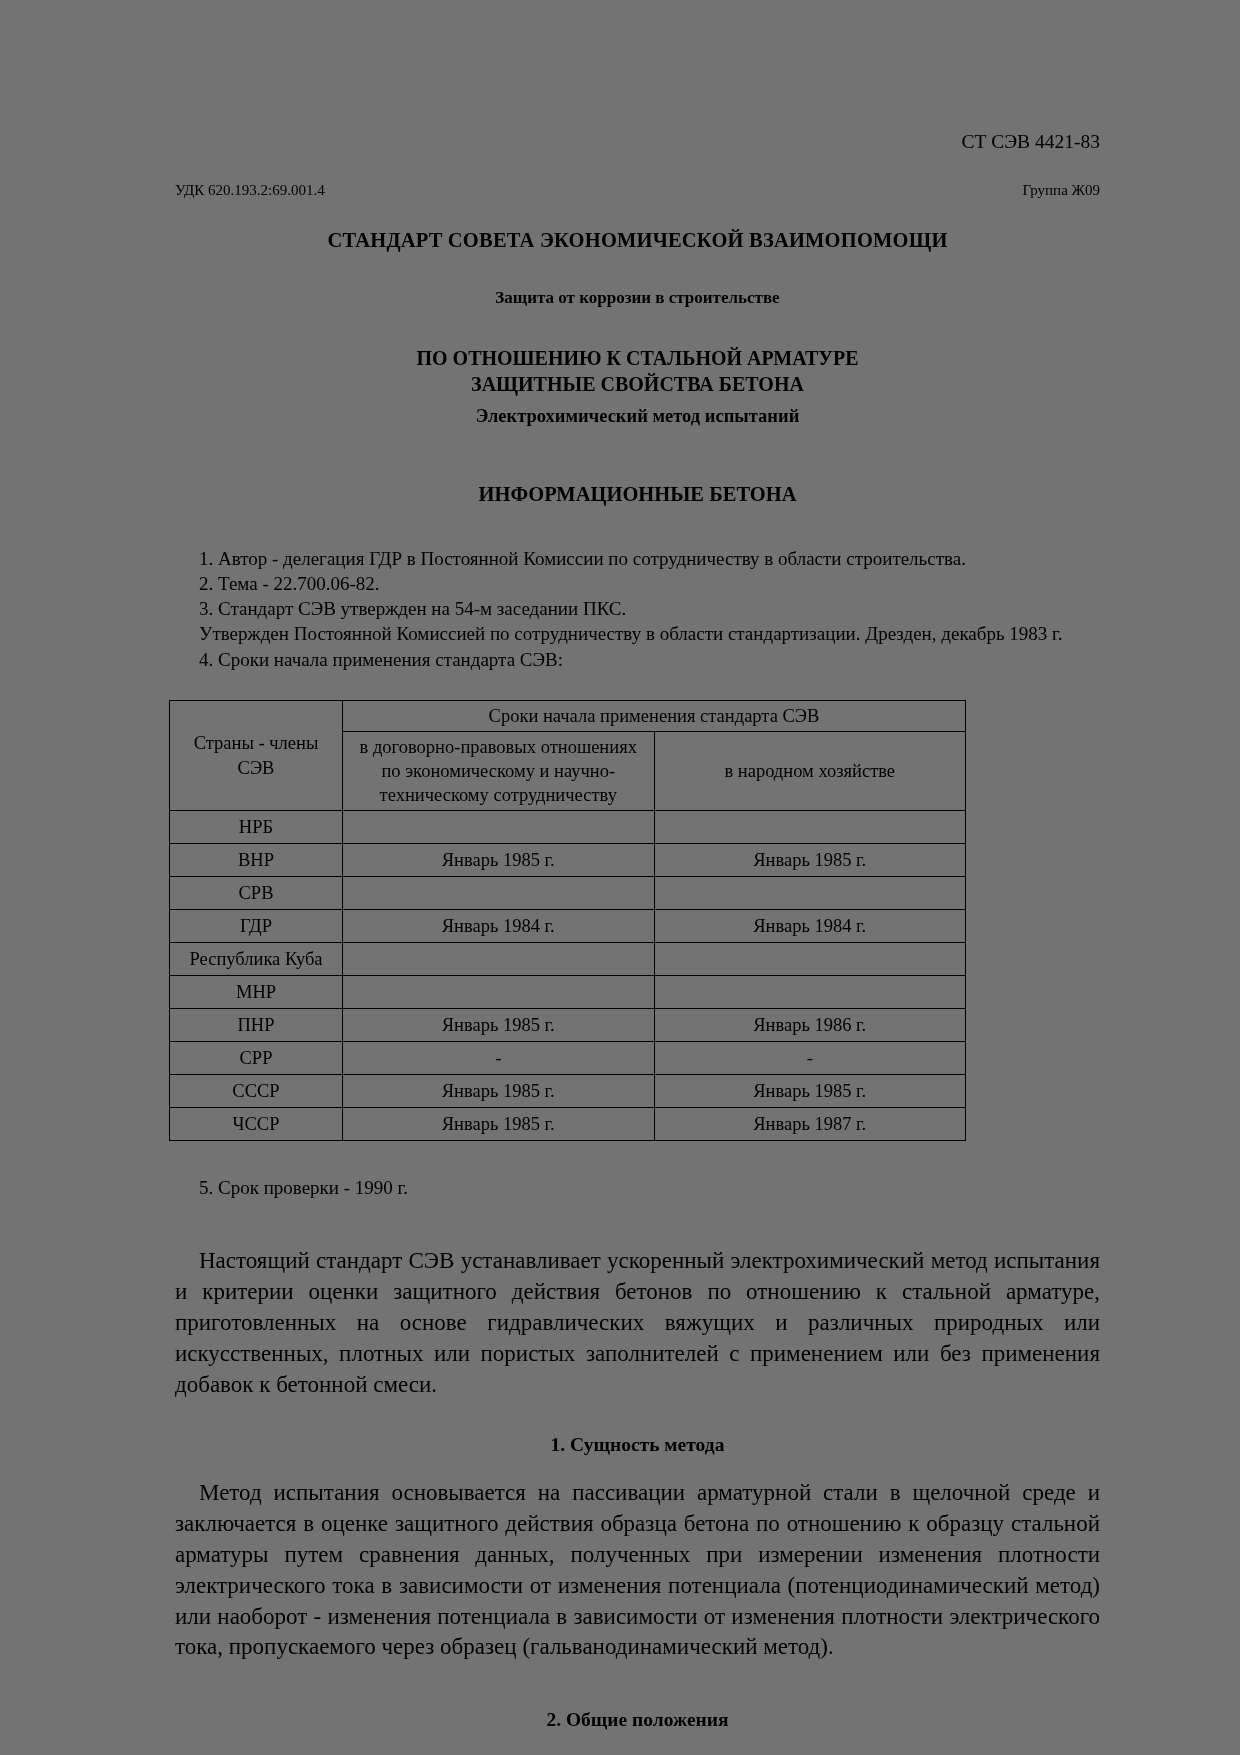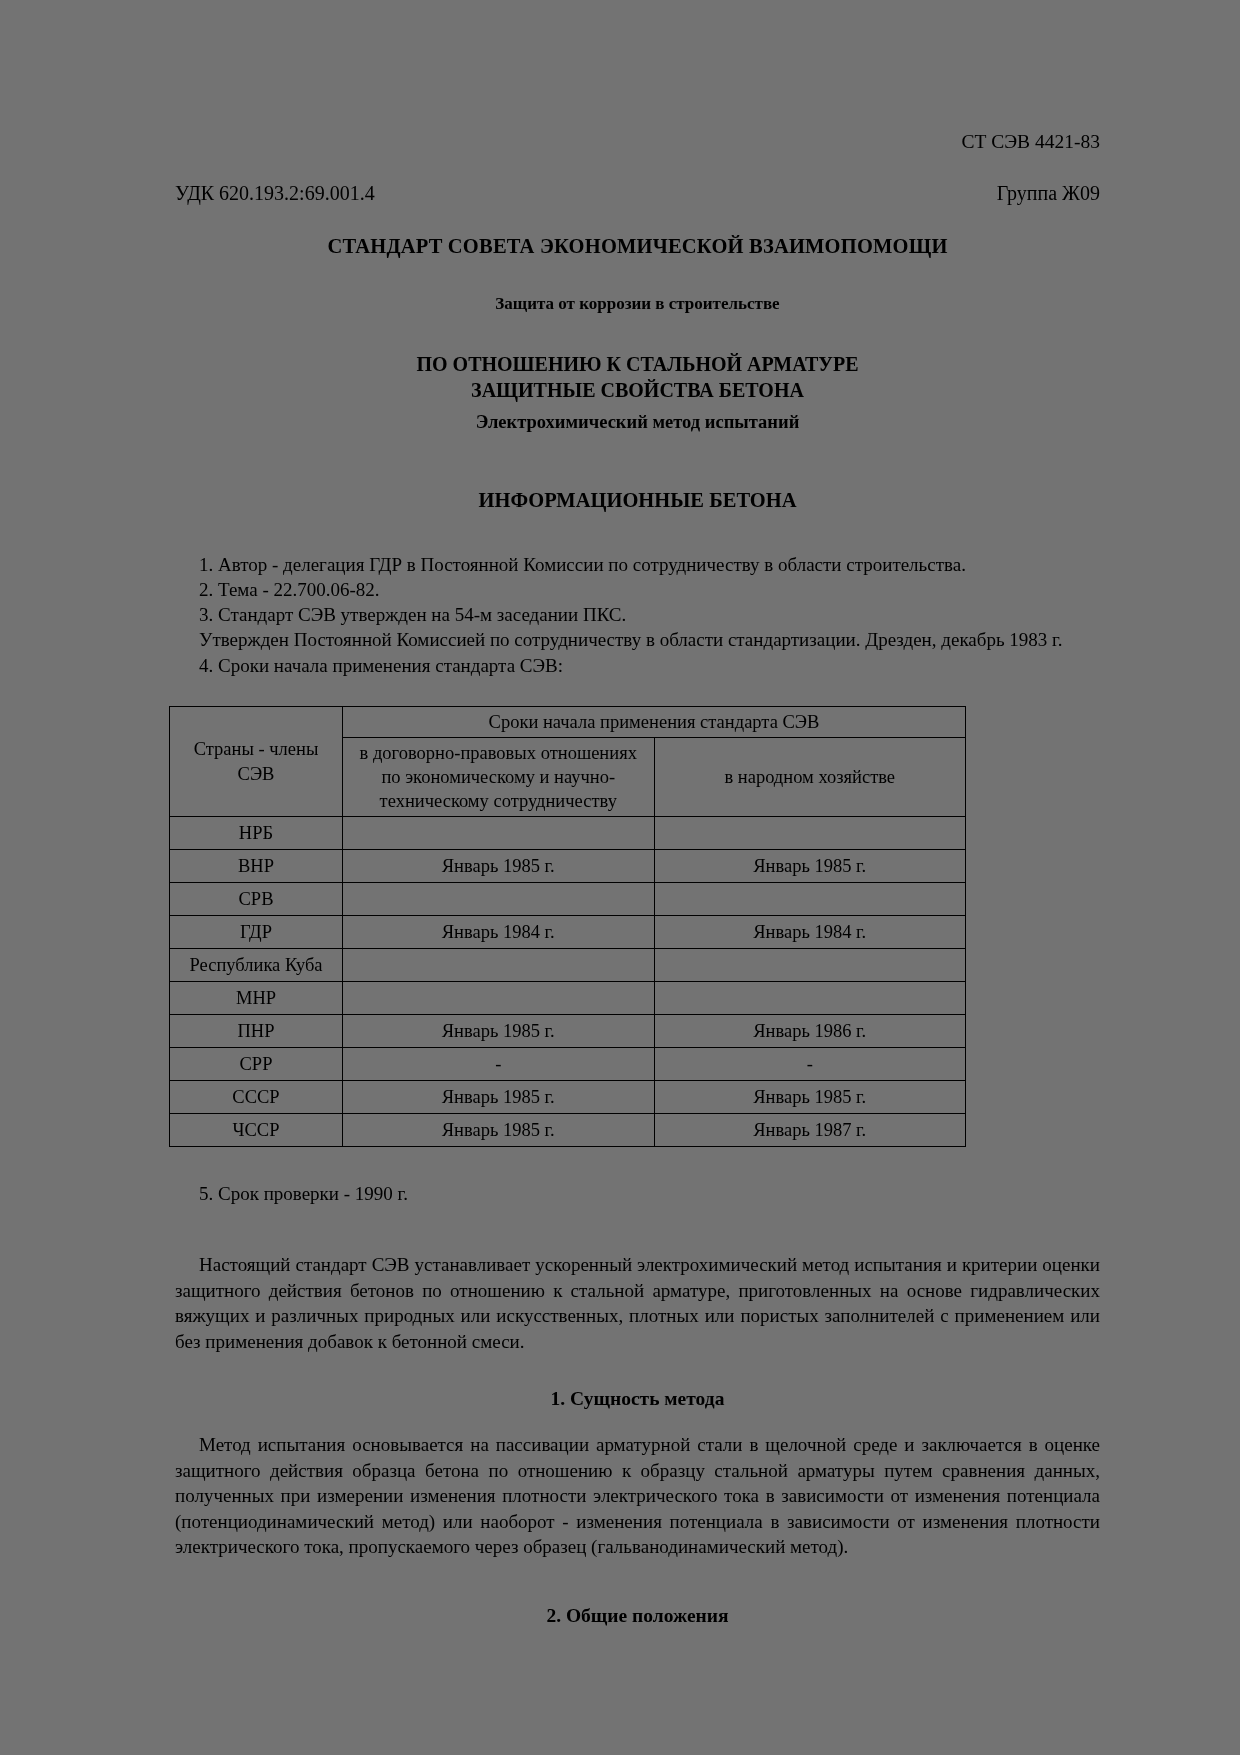--- a/index.html
+++ b/index.html
@@ -25,21 +25,21 @@
   .doc-code {
     text-align: right;
     font-size: 19.5px;
     line-height: 1.2;
     margin: 0 0 28px 0;
   }
   .udk-row {
     display: flex;
     justify-content: space-between;
     align-items: baseline;
-    font-size: 20px;
+    font-size: 15px;
     line-height: 1.2;
     margin: 0 0 30px 0;
   }
   .udk-row .udk { text-align: left; }
   .udk-row .group { text-align: right; }
 
   .org-title {
     text-align: center;
     font-weight: bold;
     font-size: 20.5px;
@@ -113,21 +113,21 @@
   table.terms .rowcell { height: 26px; }
 
   .after-table {
     font-size: 19px;
     line-height: 1.33;
     text-indent: 24px;
     margin: 34px 0 0 0;
   }
 
   .body-para {
-    font-size: 19px;
+    font-size: 23px;
     line-height: 1.34;
     text-align: justify;
     text-indent: 24px;
     margin: 0;
   }
   .spacer-lg { height: 46px; }
   .spacer-md { height: 34px; }
   .spacer-sm { height: 22px; }
 
   .section-heading {

